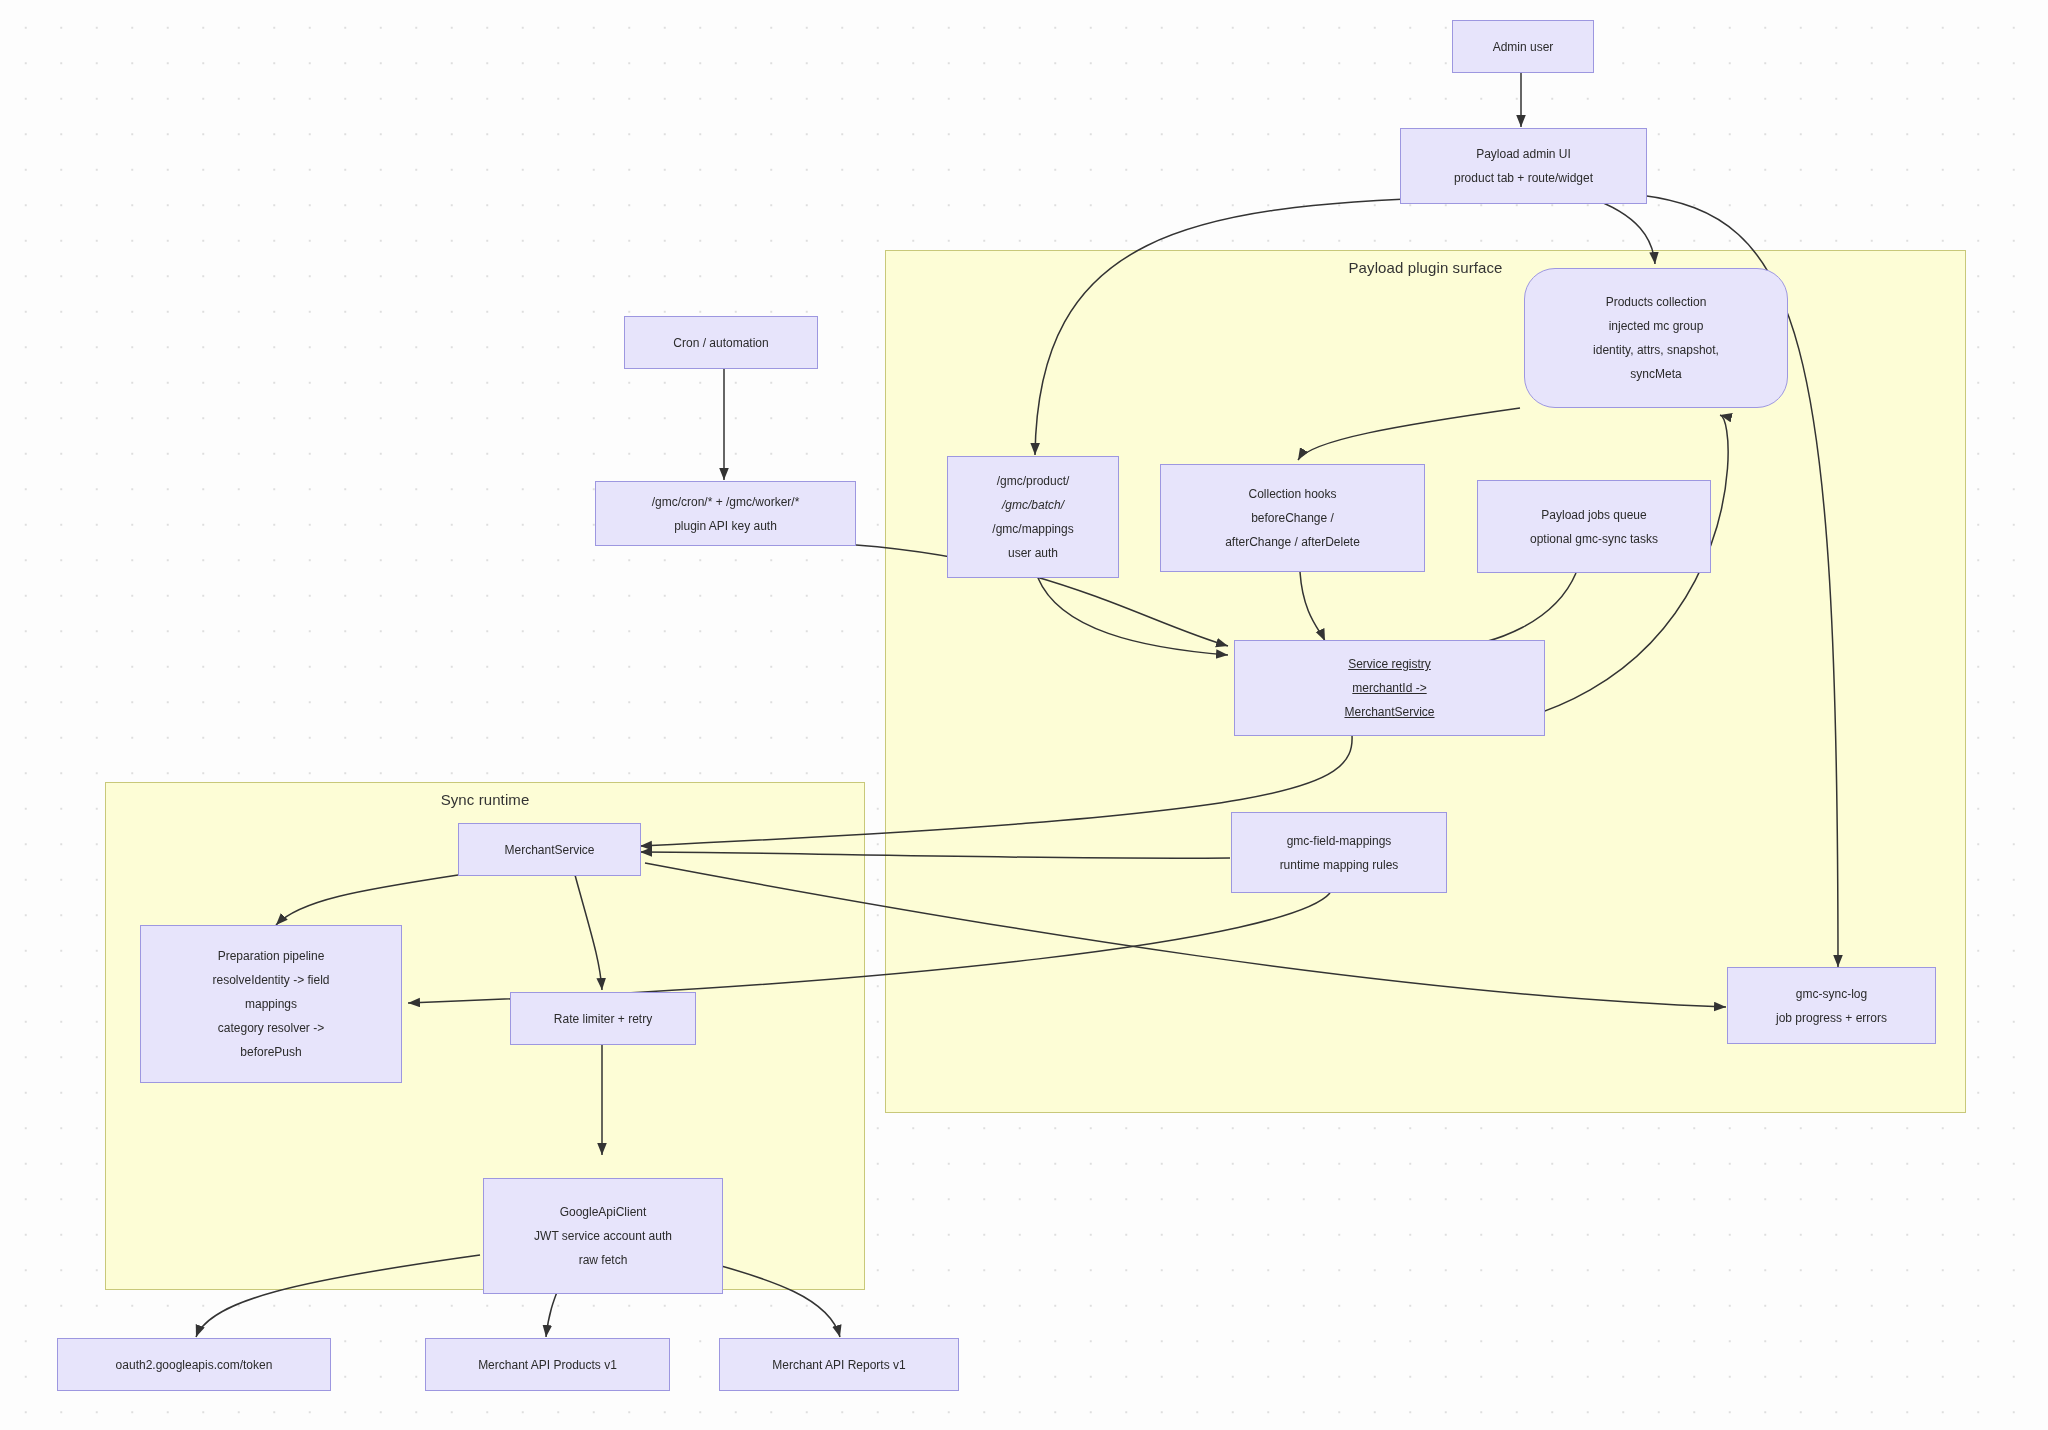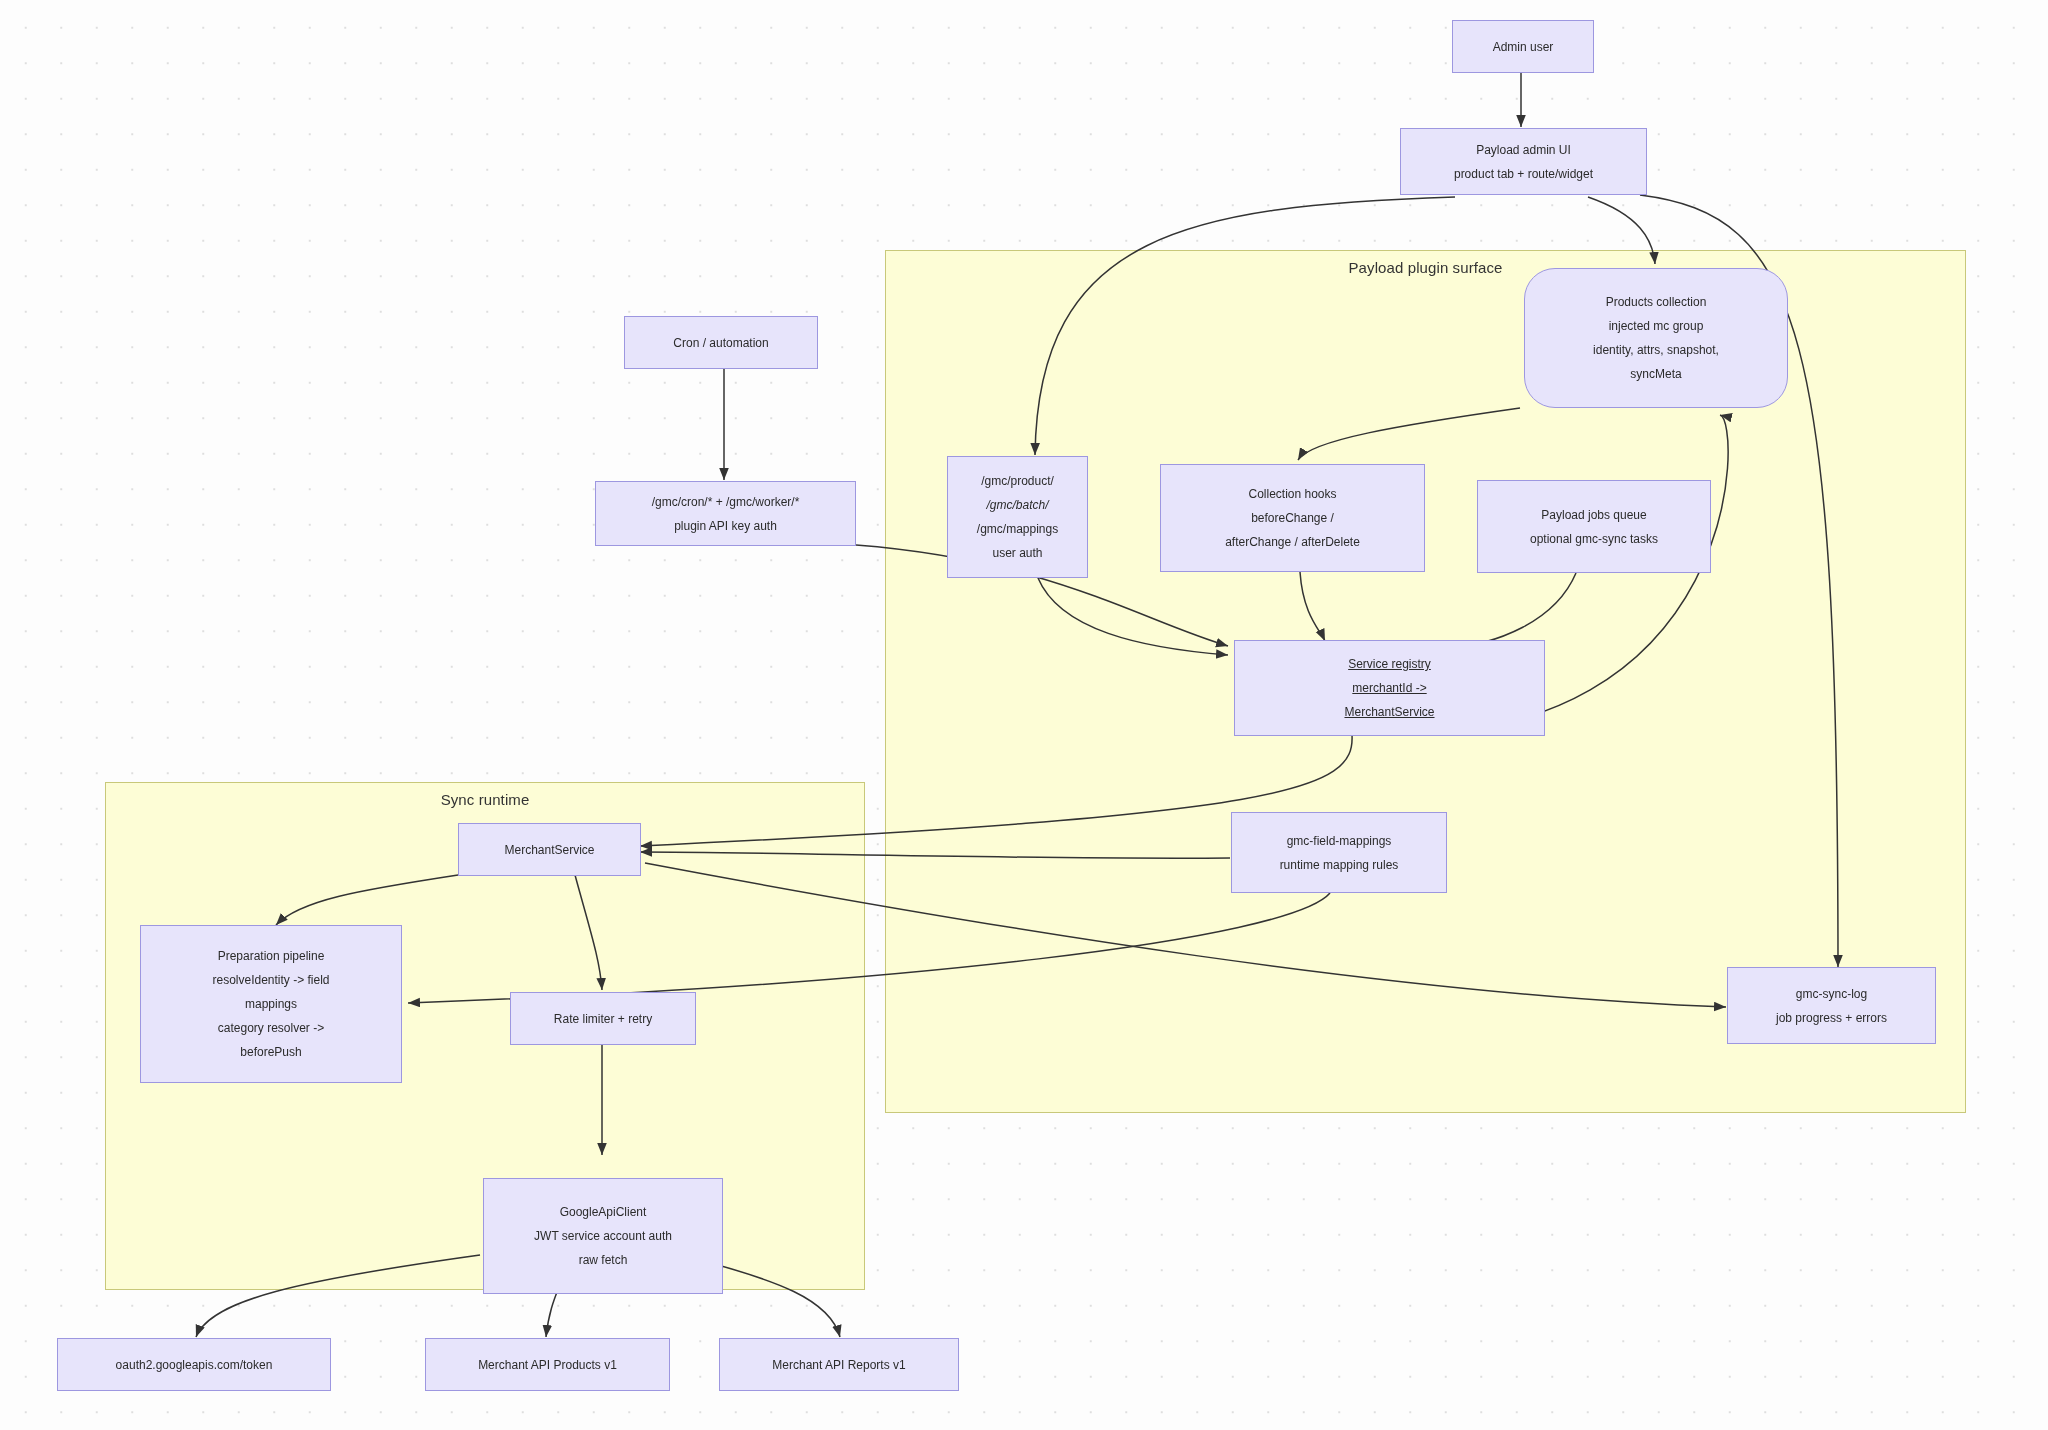--- a/index.html
+++ b/index.html
@@ -119,21 +119,21 @@
       <path d="M680,1255 C780,1280 830,1300 840,1337"></path>
     </g>
   </svg>
 
   <div class="node" style="left:1452px;top:20px;width:142px;height:53px;">
     <div class="lines">
         <span>Admin user</span>
       </div>
   </div>
 
-  <div class="node" style="left:1400px;top:128px;width:247px;height:67px;">
+  <div class="node" style="left:1400px;top:128px;width:247px;height:76px;">
     <div class="lines">
         <span>Payload admin UI</span>
         <span>product tab + route/widget</span>
       </div>
   </div>
 
   <div class="node" style="left:1524px;top:268px;width:264px;height:140px;border-radius:31px;">
     <div class="lines">
         <span>Products collection</span>
         <span>injected mc group</span>
@@ -148,21 +148,21 @@
       </div>
   </div>
 
   <div class="node" style="left:595px;top:481px;width:261px;height:65px;">
     <div class="lines">
         <span>/gmc/cron/* + /gmc/worker/*</span>
         <span>plugin API key auth</span>
       </div>
   </div>
 
-  <div class="node" style="left:947px;top:456px;width:141px;height:122px;align-items:center;">
+  <div class="node" style="left:947px;top:456px;width:172px;height:122px;align-items:center;">
     <div class="lines">
         <span>/gmc/product/</span>
         <span class="it">/gmc/batch/</span>
         <span>/gmc/mappings</span>
         <span>user auth</span>
       </div>
   </div>
 
   <div class="node" style="left:1160px;top:464px;width:265px;height:108px;">
     <div class="lines">

